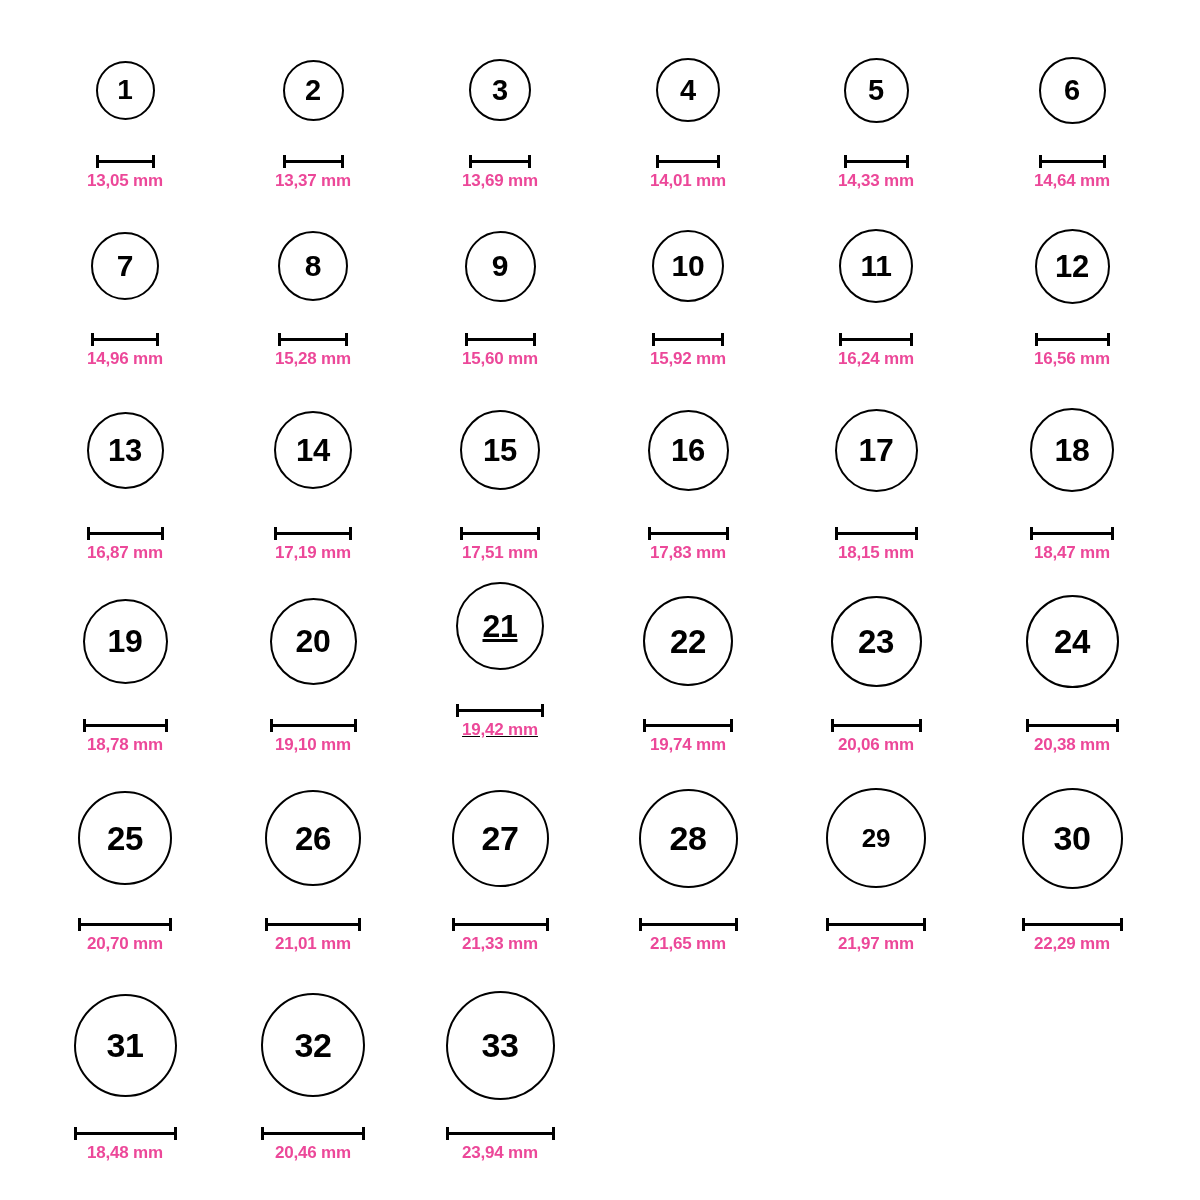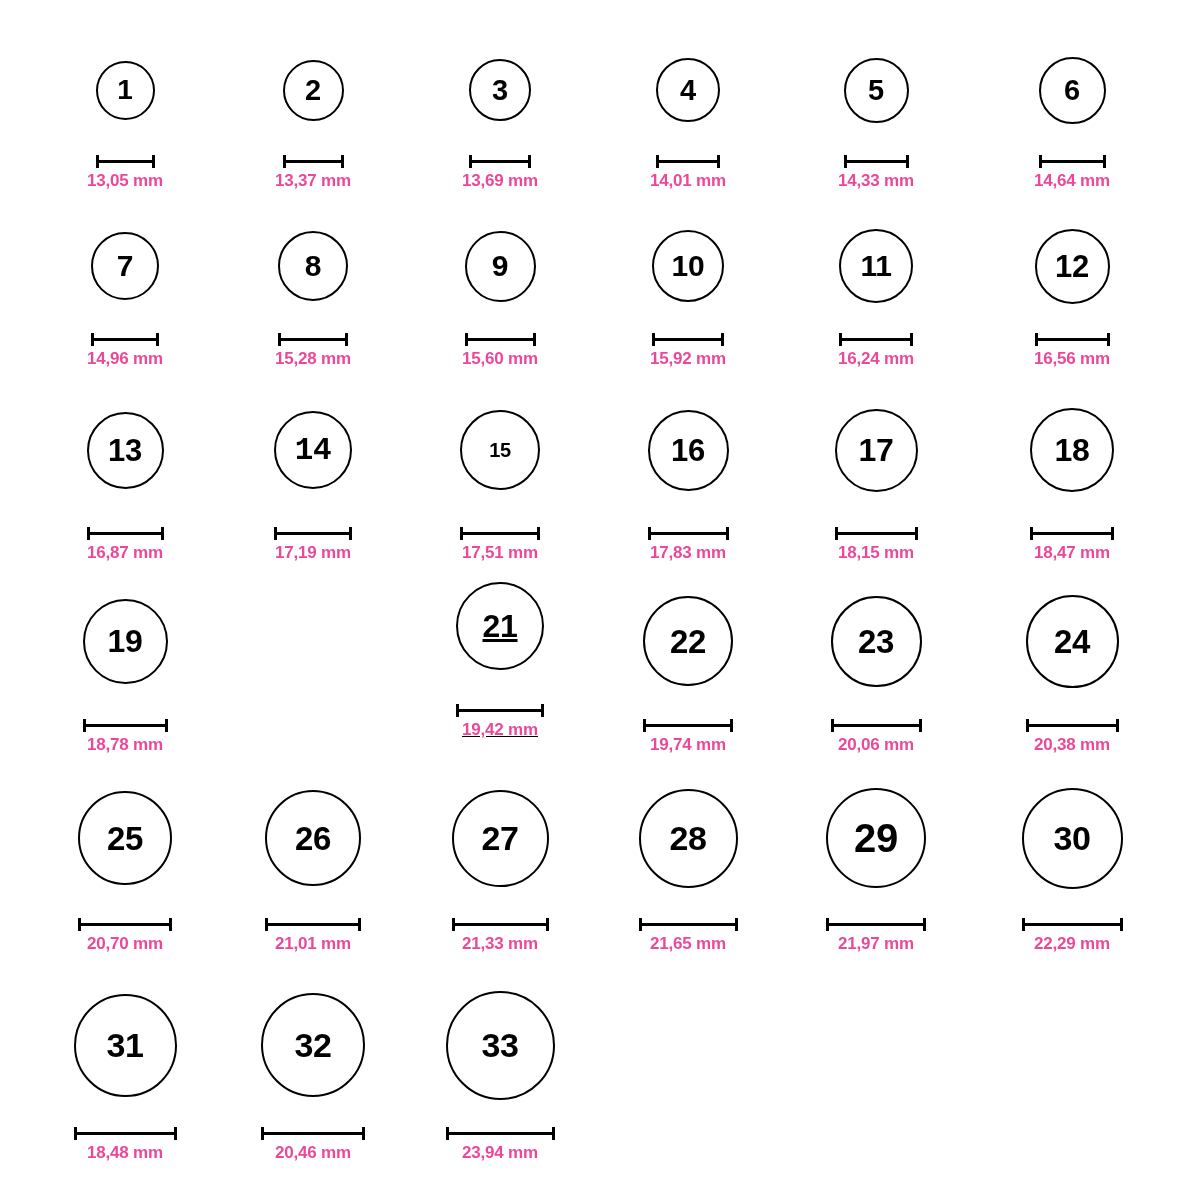--- a/index.html
+++ b/index.html
@@ -245,35 +245,35 @@
       </div>
       <div class="measure-bar" style="width: 77px; margin-top: 38.5px;">
         <div class="line"></div>
         <div class="cap left"></div>
         <div class="cap right"></div>
       </div>
       <div class="measure-label">16,87 mm</div>
     </div>
     <div class="ring-cell" style="left: 218px; top: 411px; width: 190px;">
       <div class="ring-circle-wrap">
-        <div class="ring-circle" style="width: 78px; height: 78px; font-family: Liberation Mono, monospace;">
+        <div class="ring-circle" style="width: 78px; height: 78px;">
           <span class="ring-number" style="font-size: 31px;">14</span>
         </div>
       </div>
       <div class="measure-bar" style="width: 78px; margin-top: 38px;">
         <div class="line"></div>
         <div class="cap left"></div>
         <div class="cap right"></div>
       </div>
       <div class="measure-label">17,19 mm</div>
     </div>
     <div class="ring-cell" style="left: 405px; top: 410px; width: 190px;">
       <div class="ring-circle-wrap">
         <div class="ring-circle" style="width: 80px; height: 80px;">
-          <span class="ring-number" style="font-size: 20px; text-align: center;">15</span>
+          <span class="ring-number" style="font-size: 31px; text-align: center;">15</span>
         </div>
       </div>
       <div class="measure-bar" style="width: 80px; margin-top: 37px;">
         <div class="line"></div>
         <div class="cap left"></div>
         <div class="cap right"></div>
       </div>
       <div class="measure-label">17,51 mm</div>
     </div>
     <div class="ring-cell" style="left: 593px; top: 409.5px; width: 190px;">
@@ -321,20 +321,33 @@
           <span class="ring-number" style="font-size: 32px;">19</span>
         </div>
       </div>
       <div class="measure-bar" style="width: 85px; margin-top: 35.5px;">
         <div class="line"></div>
         <div class="cap left"></div>
         <div class="cap right"></div>
       </div>
       <div class="measure-label">18,78 mm</div>
     </div>
+    <div class="ring-cell" style="left: 218px; top: 597.5px; width: 190px;">
+      <div class="ring-circle-wrap">
+        <div class="ring-circle" style="width: 87px; height: 87px;">
+          <span class="ring-number" style="font-size: 32px;">20</span>
+        </div>
+      </div>
+      <div class="measure-bar" style="width: 87px; margin-top: 34.5px;">
+        <div class="line"></div>
+        <div class="cap left"></div>
+        <div class="cap right"></div>
+      </div>
+      <div class="measure-label">19,10 mm</div>
+    </div>
     <div class="ring-cell" style="left: 405px; top: 582px; width: 190px; text-decoration: underline;">
       <div class="ring-circle-wrap">
         <div class="ring-circle" style="width: 88px; height: 88px;">
           <span class="ring-number" style="font-size: 32px;">21</span>
         </div>
       </div>
       <div class="measure-bar" style="width: 88px; margin-top: 34px;">
         <div class="line"></div>
         <div class="cap left"></div>
         <div class="cap right"></div>
@@ -428,21 +441,21 @@
       <div class="measure-bar" style="width: 99px; margin-top: 30.5px;">
         <div class="line"></div>
         <div class="cap left"></div>
         <div class="cap right"></div>
       </div>
       <div class="measure-label">21,65 mm</div>
     </div>
     <div class="ring-cell" style="left: 781px; top: 788px; width: 190px;">
       <div class="ring-circle-wrap">
         <div class="ring-circle" style="width: 100px; height: 100px;">
-          <span class="ring-number" style="font-size: 40px;">29</span>
+          <span class="ring-number" style="font-size: 26px;">29</span>
         </div>
       </div>
       <div class="measure-bar" style="width: 100px; margin-top: 30px;">
         <div class="line"></div>
         <div class="cap left"></div>
         <div class="cap right"></div>
       </div>
       <div class="measure-label">21,97 mm</div>
     </div>
     <div class="ring-cell" style="left: 977px; top: 787.5px; width: 190px;">

